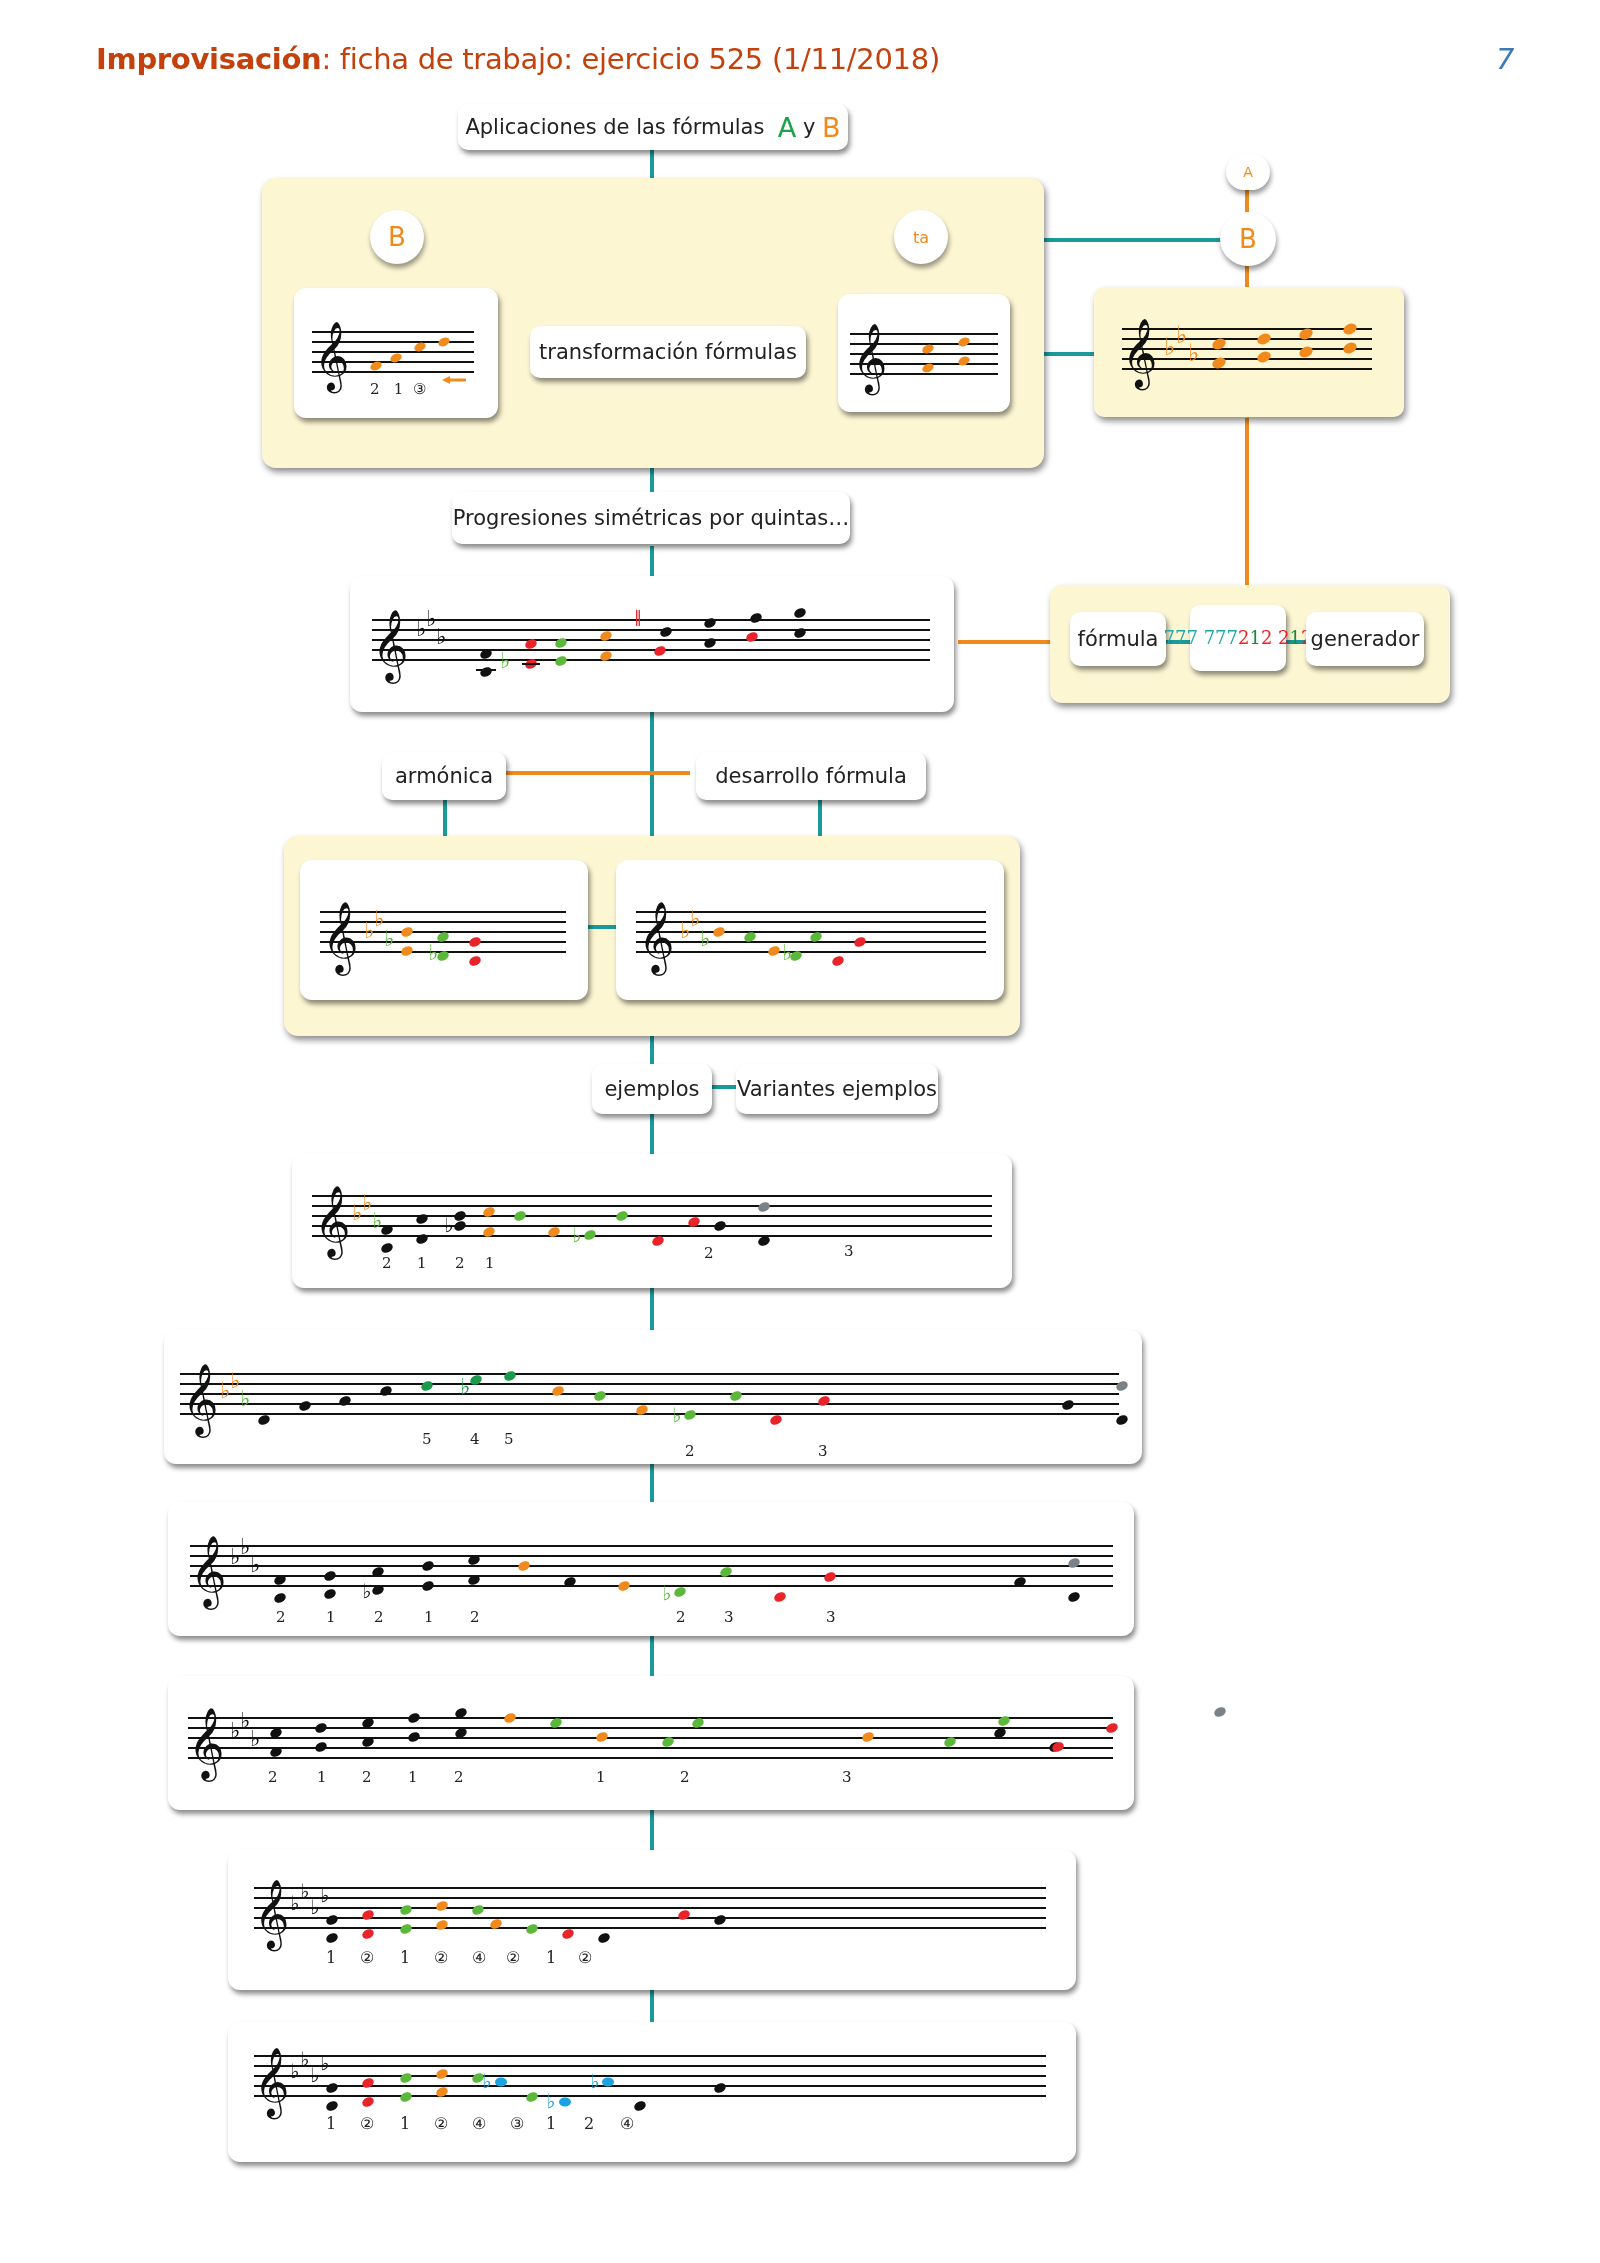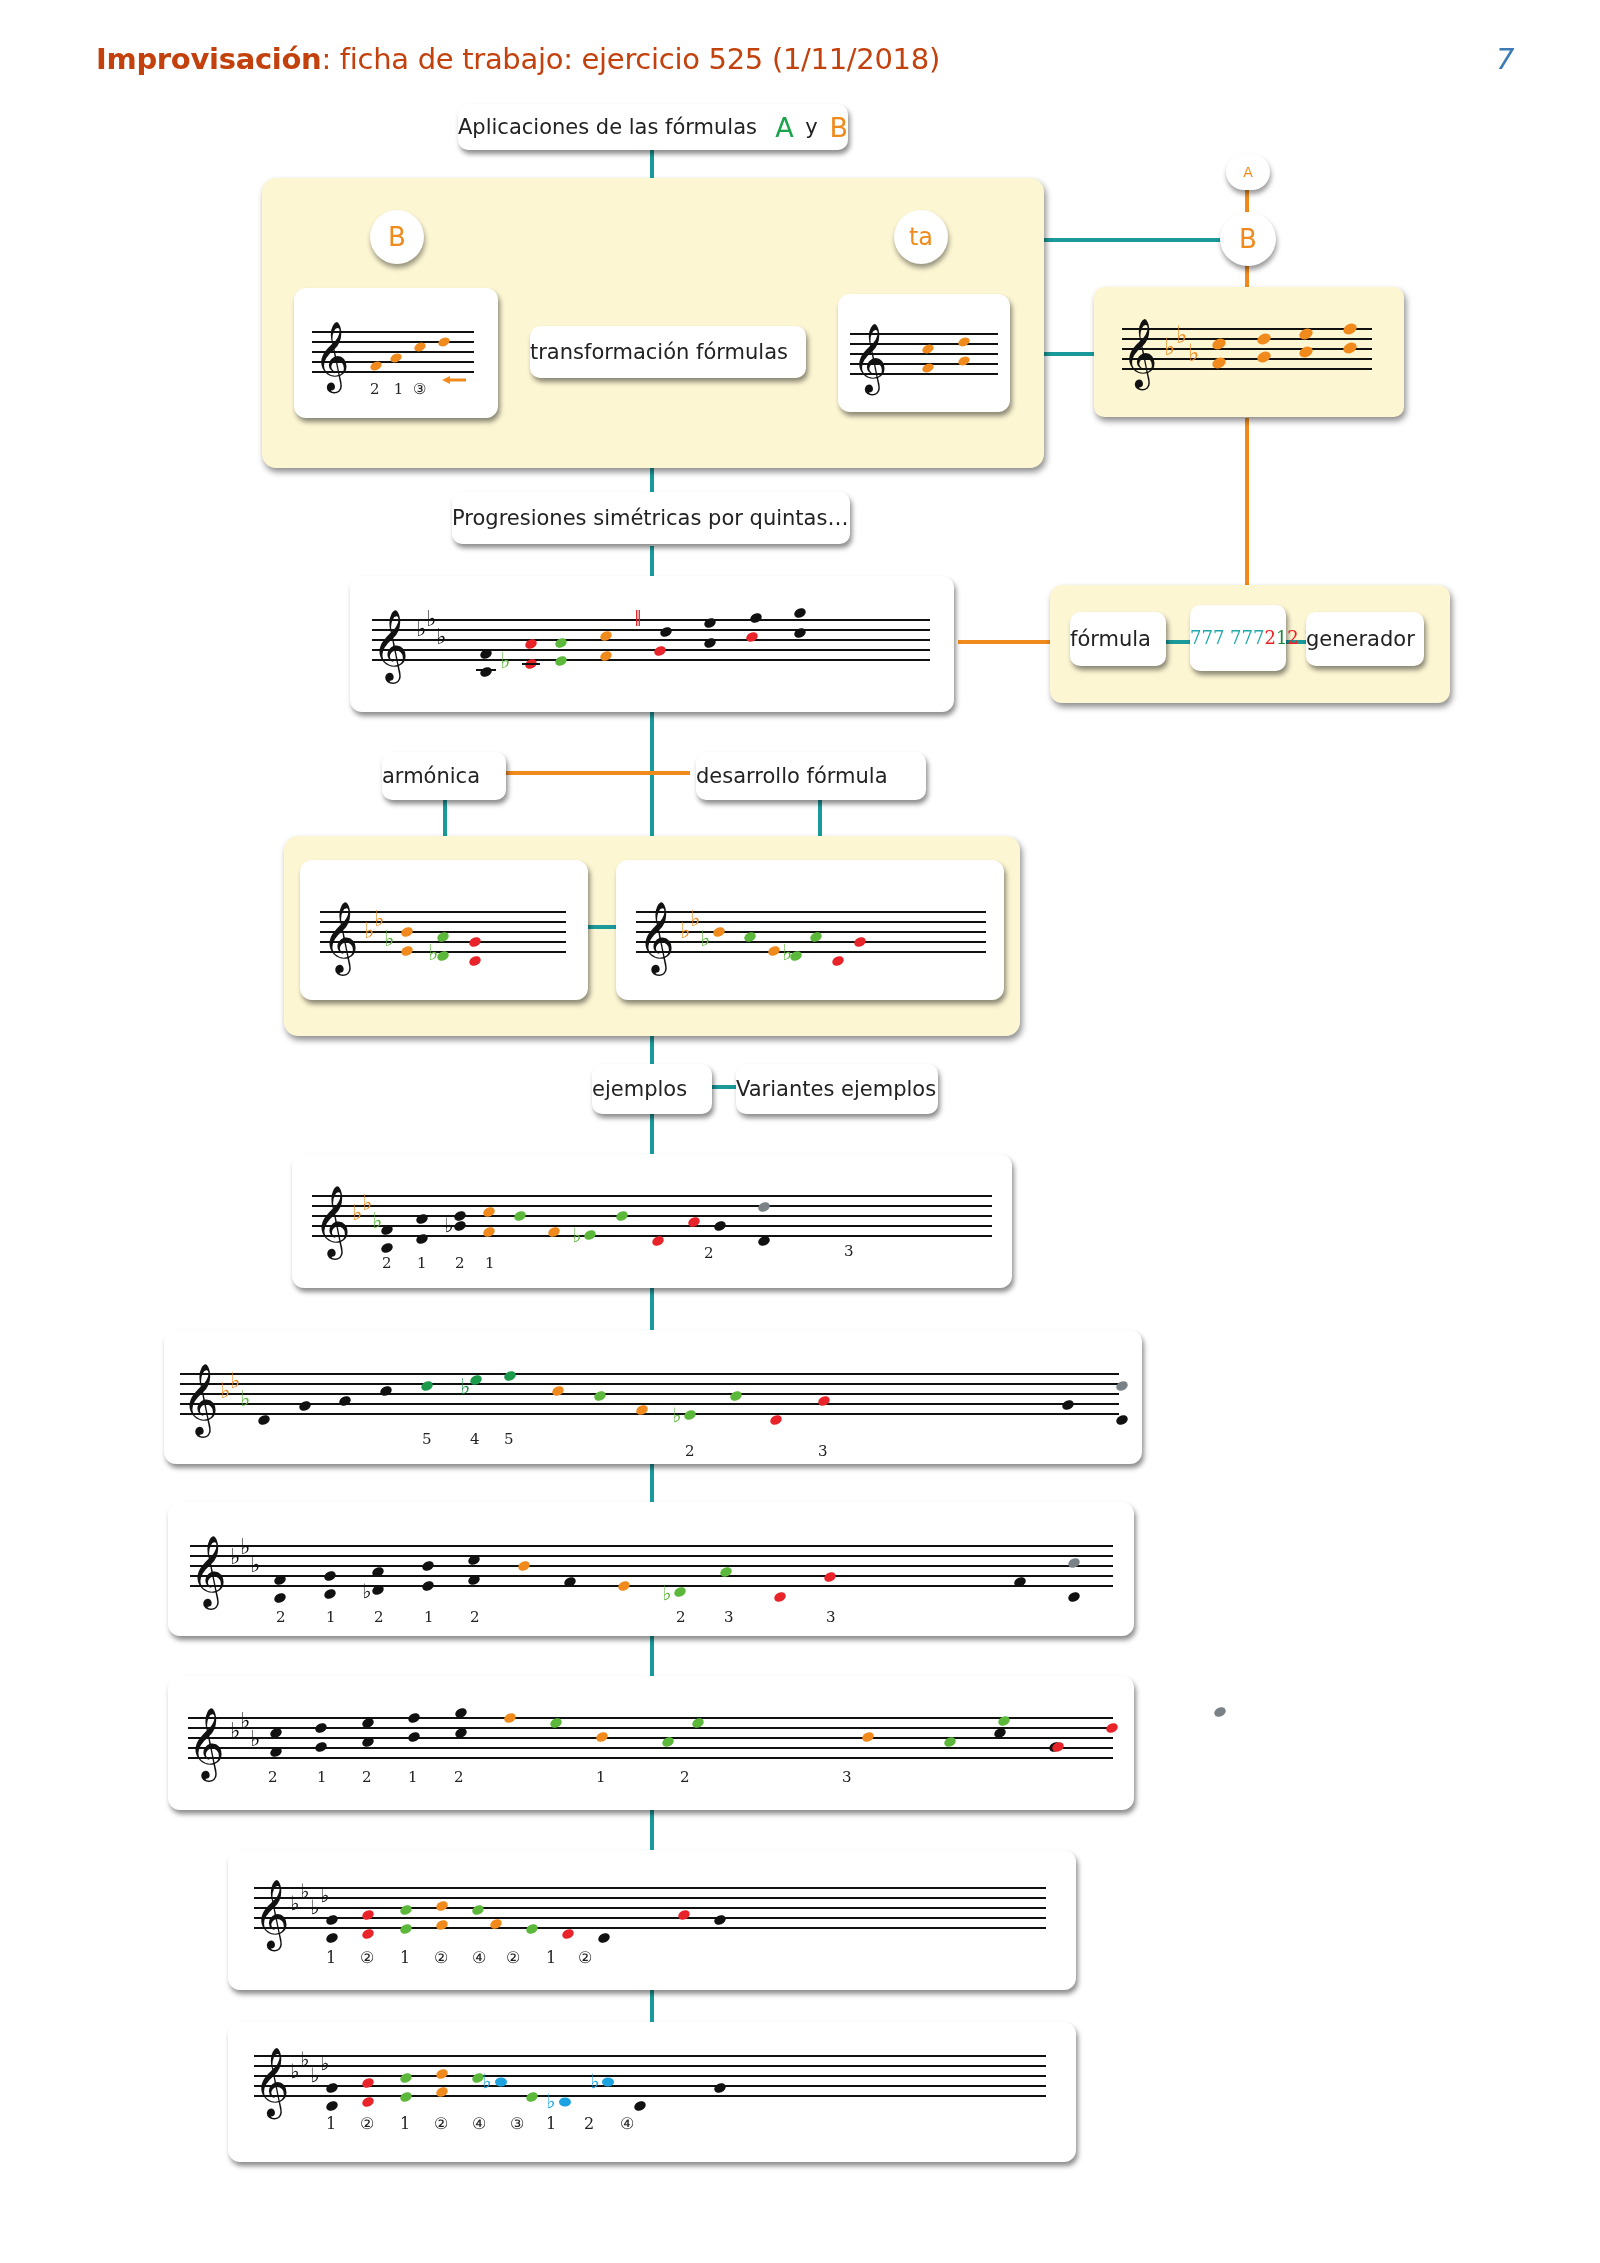--- a/index.html
+++ b/index.html
@@ -3,21 +3,21 @@
 <meta charset="utf-8">
 <style>
   html,body{margin:0;padding:0;background:#fff;}
   body{width:1600px;height:2263px;position:relative;overflow:hidden;font-family:"DejaVu Sans",sans-serif;color:#222;}
   .abs{position:absolute;}
   .title{left:96px;top:42px;font-size:29px;color:#c2410c;font-family:"DejaVu Sans",sans-serif;letter-spacing:-0.3px;}
   .title b{font-weight:bold;}
   .pageno{left:1496px;top:42px;font-size:29px;color:#3d7bb5;font-style:italic;}
   .panel{background:#fdf6d3;border-radius:14px;box-shadow:2px 4px 6px rgba(0,0,0,.45);}
   .box{background:#fff;border-radius:12px;box-shadow:2px 4px 5px rgba(0,0,0,.45);}
-  .label{background:#fff;border-radius:10px;box-shadow:2px 4px 5px rgba(0,0,0,.45);font-size:21px;color:#222;display:flex;align-items:center;justify-content:space-between;white-space:nowrap;}
+  .label{background:#fff;border-radius:10px;box-shadow:2px 4px 5px rgba(0,0,0,.45);font-size:21px;color:#222;display:flex;align-items:center;justify-content:center;white-space:nowrap;}
   .circle{background:#fff;border-radius:50%;box-shadow:1px 4px 5px rgba(0,0,0,.4);display:flex;align-items:center;justify-content:center;color:#f08a1c;}
   .vl{position:absolute;width:4px;background:#1a9a9a;}
   .hl{position:absolute;height:4px;background:#1a9a9a;}
   .vo{position:absolute;width:4px;background:#f08a1c;}
   .ho{position:absolute;height:4px;background:#f08a1c;}
   svg{position:absolute;left:0;top:0;overflow:visible;}
   .green{color:#1aa34a;} .orange{color:#f08a1c;}
   .teal{color:#20a8a8;} .red{color:#e22;} .dgreen{color:#1a8a3a;}
 </style>
 </head>
@@ -51,21 +51,21 @@
 <div class="vl" style="left:650px;top:1636px;height:40px"></div>
 <div class="vl" style="left:650px;top:1810px;height:40px"></div>
 <div class="vl" style="left:650px;top:1990px;height:32px"></div>
 
 <div class="abs label" style="left:458px;top:104px;width:390px;height:46px;">
   <span>Aplicaciones de las fórmulas</span>&nbsp;&nbsp;<span class="green" style="font-size:27px">A</span>&nbsp;<span>y</span>&nbsp;<span class="orange" style="font-size:27px">B</span>
 </div>
 
 <div class="abs panel" style="left:262px;top:178px;width:782px;height:290px;"></div>
 <div class="abs circle" style="left:370px;top:210px;width:54px;height:54px;font-size:26px">B</div>
-<div class="abs circle" style="left:894px;top:210px;width:54px;height:54px;font-size:24px">ta</div>
+<div class="abs circle" style="left:894px;top:210px;width:54px;height:54px;font-size:16px">ta</div>
 <div class="abs circle" style="left:1226px;top:154px;width:44px;height:36px;font-size:14px;border-radius:22px">A</div>
 <div class="abs circle" style="left:1220px;top:212px;width:56px;height:54px;font-size:26px">B</div>
 
 <div class="abs box" style="left:294px;top:288px;width:204px;height:130px;">
   <svg width="204" height="130">
     <g stroke="#111" stroke-width="2">
         <line x1="18" y1="44" x2="180" y2="44"></line>
         <line x1="18" y1="54" x2="180" y2="54"></line>
         <line x1="18" y1="64" x2="180" y2="64"></line>
         <line x1="18" y1="74" x2="180" y2="74"></line>

